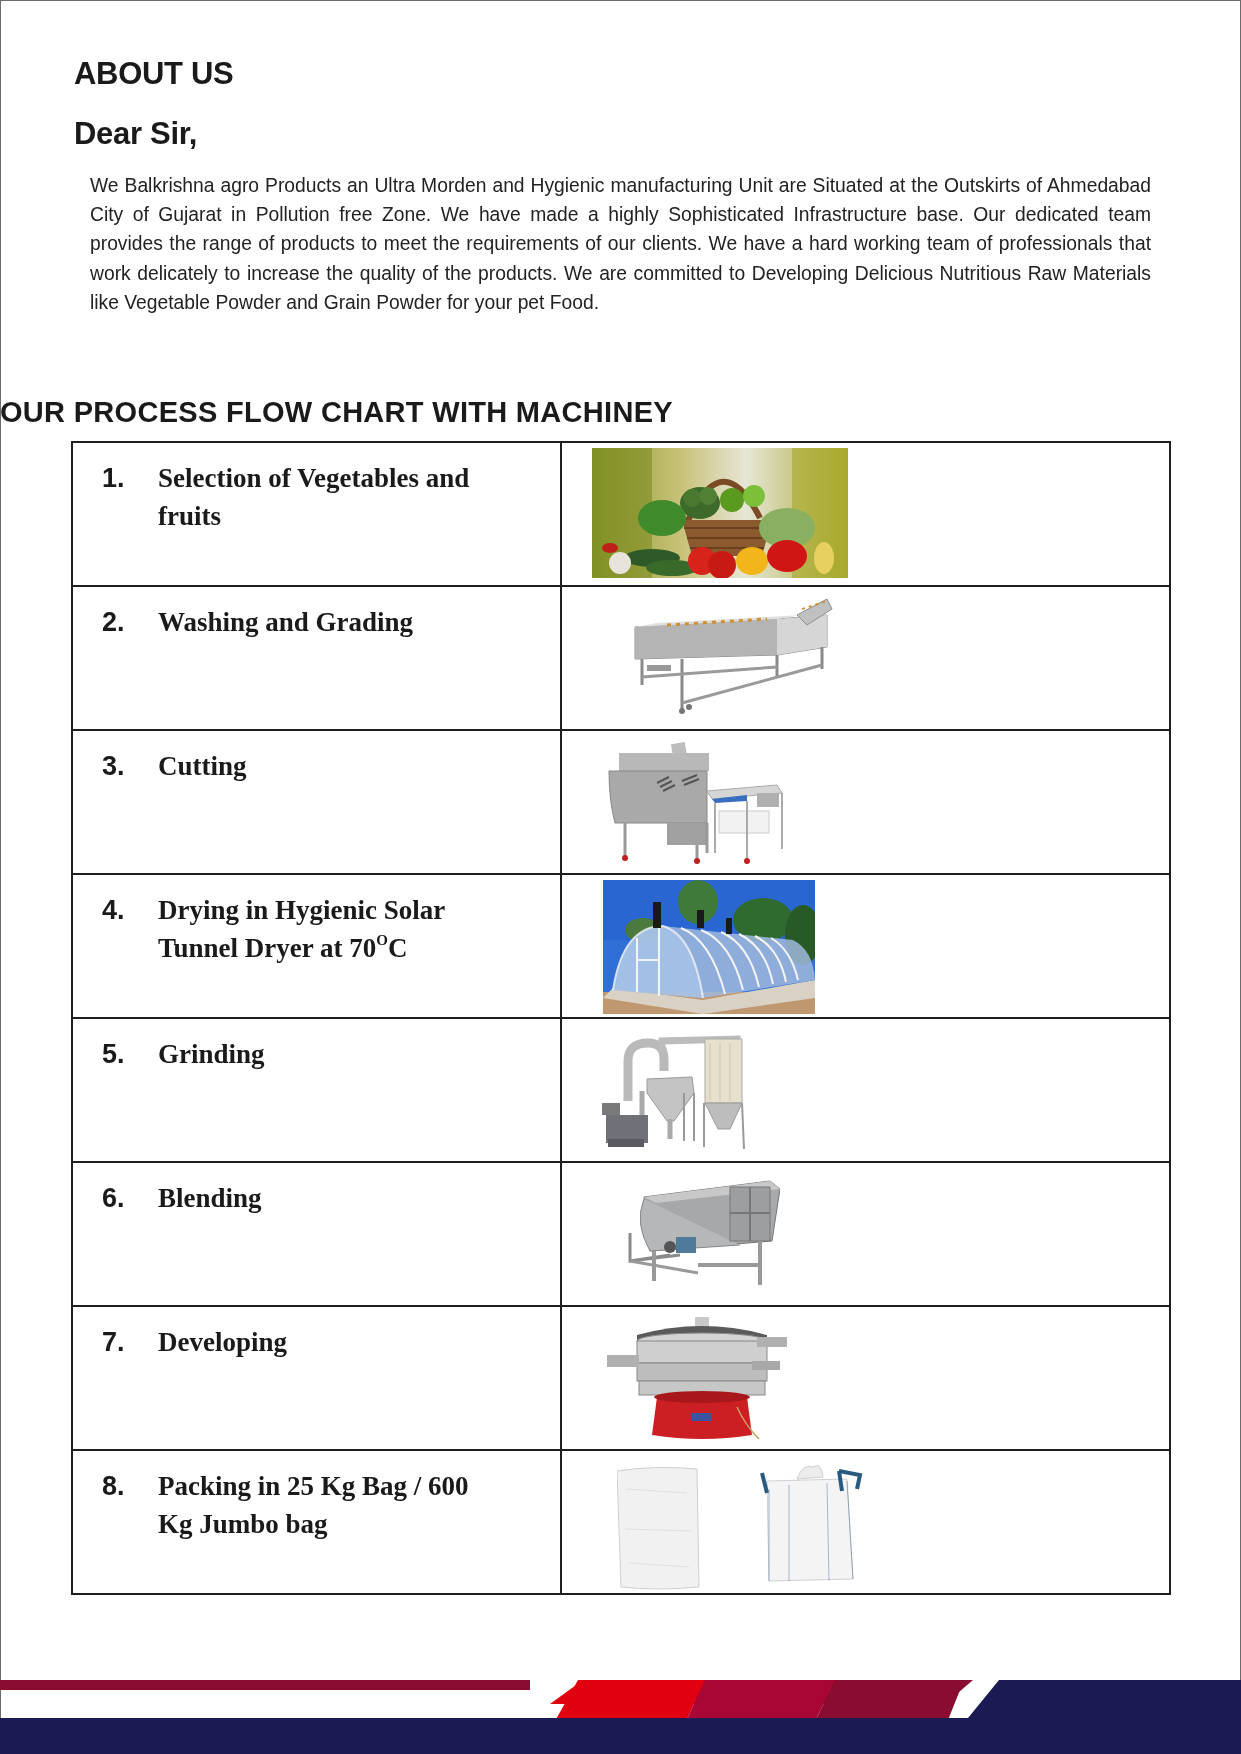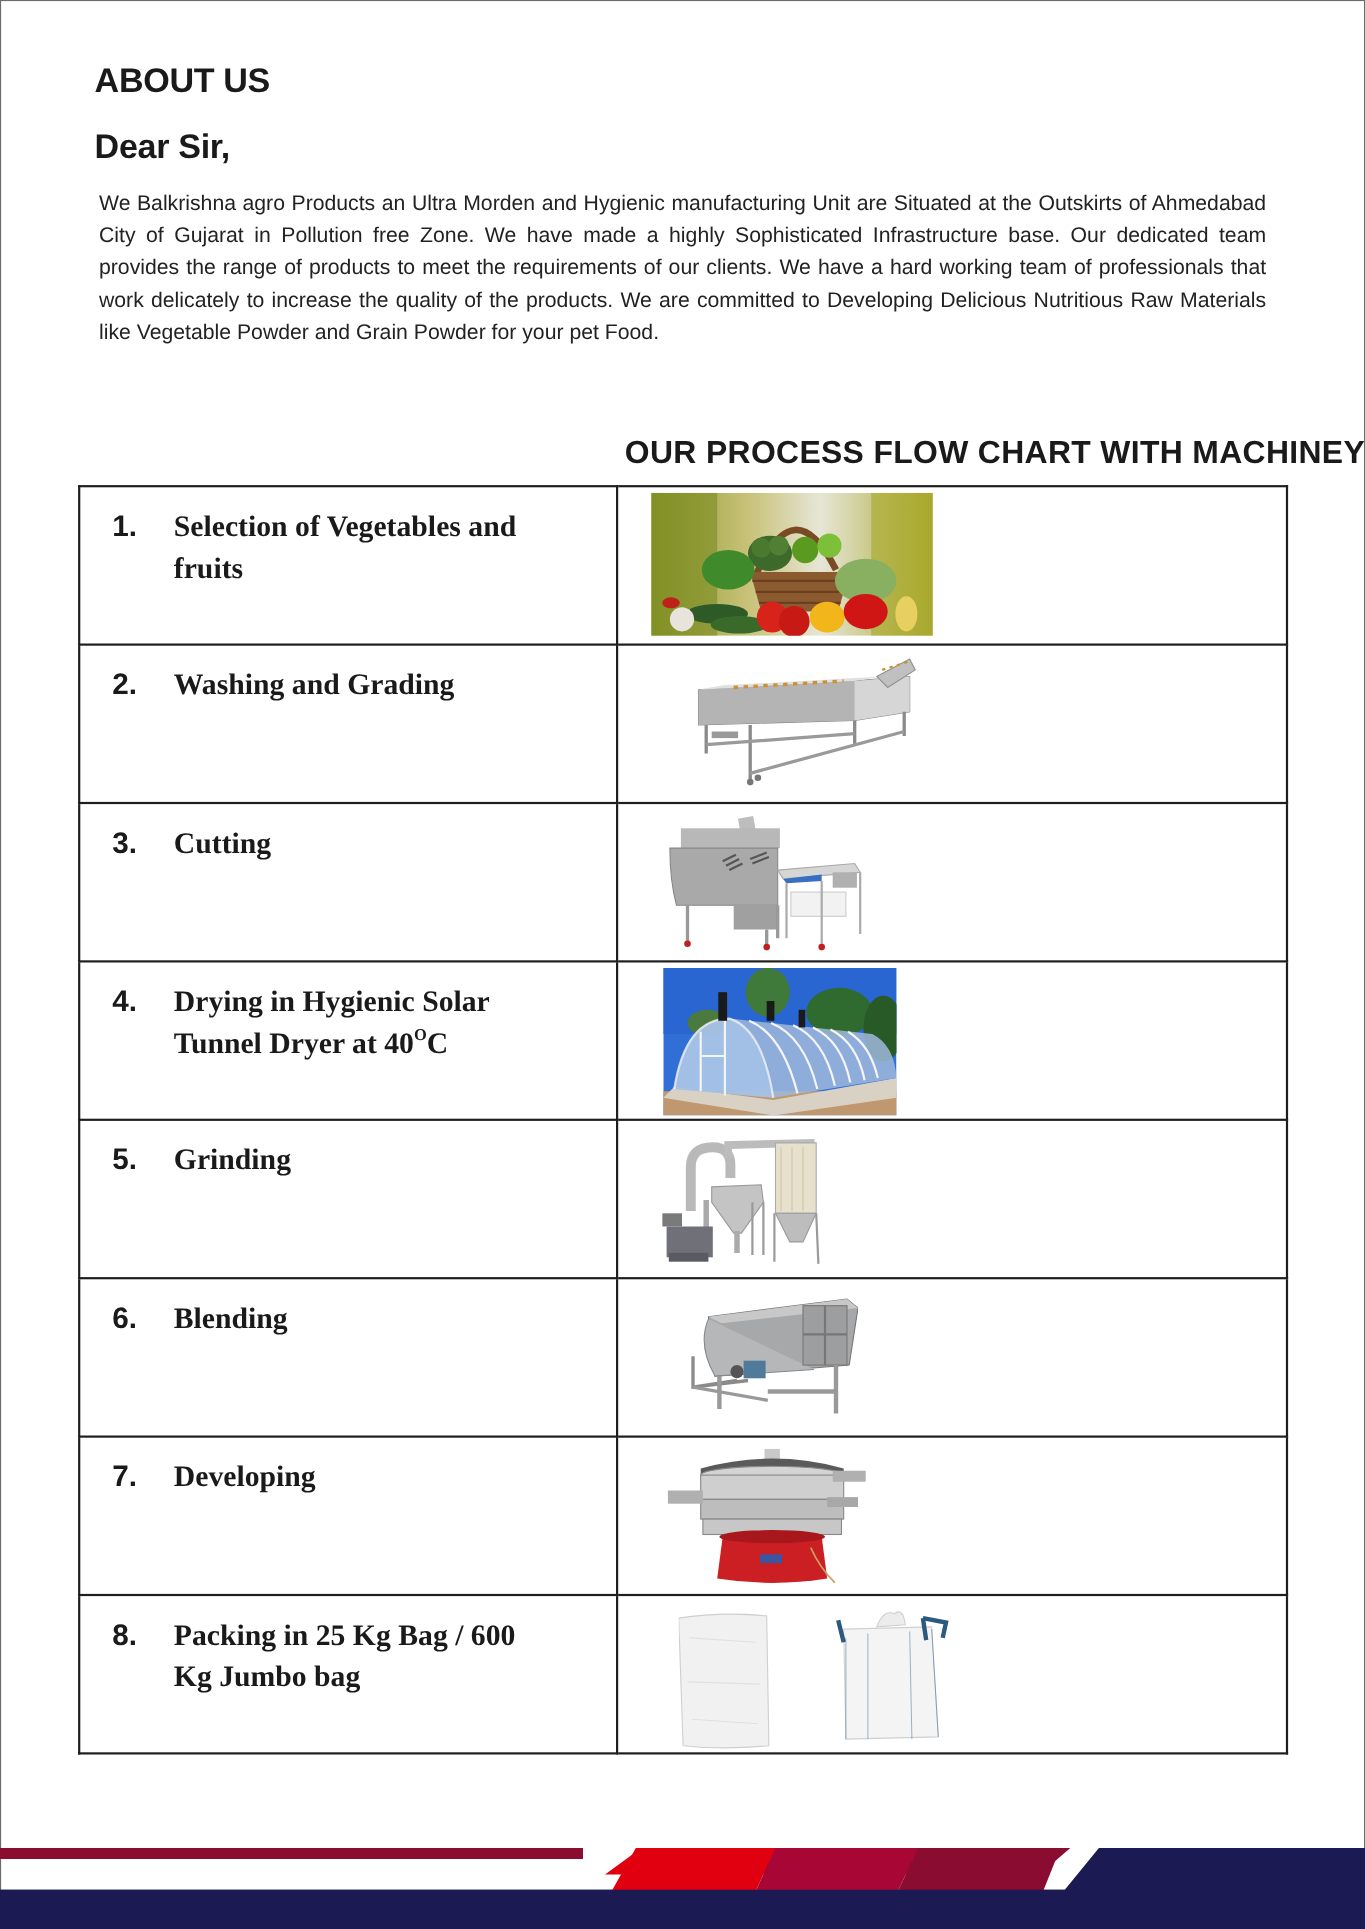--- a/index.html
+++ b/index.html
@@ -5,31 +5,31 @@
   html, body { margin: 0; padding: 0; }
   body {
     width: 1241px; height: 1754px; position: relative; overflow: hidden;
     background: #ffffff; font-family: "Liberation Sans", "DejaVu Sans", sans-serif; color: #1a1a1a;
   }
   .page-border {
     position: absolute; left: 0; top: 0; width: 1239px; height: 1752px;
     border: 1px solid #6b6b6b; pointer-events: none;
   }
   .heading {
-    position: absolute; left: 74px; font-weight: bold; font-size: 31px; letter-spacing: -0.3px; color: #1a1a1a; margin-left: 12px;
+    position: absolute; left: 74px; font-weight: bold; font-size: 31px; letter-spacing: -0.3px; color: #1a1a1a;
   }
   #about-heading { top: 56px; }
   #salutation { top: 116px; }
   .intro {
     position: absolute; left: 74px; top: 155px; width: 1093px;
     font-size: 19.3px; line-height: 29.2px; text-align: justify; color: #222;
   }
   .intro p { margin: 16px; }
   .section-title {
-    position: absolute; left: 0; width: 1241px; top: 396px; text-align: right;
+    position: absolute; left: 0; width: 1241px; top: 396px; text-align: left;
     font-weight: bold; font-size: 29px; letter-spacing: 0.3px; color: #1a1a1a;
   }
   table.flow {
     position: absolute; left: 71px; top: 441px; width: 1100px;
     border-collapse: collapse;
   }
   table.flow td {
     border: 2px solid #1e1e1e; height: 142px; vertical-align: top; padding: 0;
   }
   td.step-cell { width: 487px; }
@@ -153,21 +153,21 @@
         <circle cx="18" cy="117" r="3" fill="#c02020"></circle>
         <circle cx="90" cy="120" r="3" fill="#c02020"></circle>
         <circle cx="140" cy="120" r="3" fill="#c02020"></circle>
       </svg>
     </td>
   </tr>
   <tr>
     <td class="step-cell">
       <div class="step">
             <span class="num">4.</span>
-            <span class="label"><span>Drying in Hygienic Solar Tunnel Dryer at 40</span><sup>O</sup><span>C</span></span>
+            <span class="label"><span>Drying in Hygienic Solar Tunnel Dryer at 70</span><sup>O</sup><span>C</span></span>
           </div>
     </td>
     <td class="img-cell">
       <svg class="pic" style="left:41px;top:5px" width="212" height="134">
         <rect width="212" height="134" fill="#2f6fd6"></rect>
         <rect y="0" width="212" height="60" fill="#2a66d2"></rect>
         <ellipse cx="95" cy="22" rx="20" ry="22" fill="#3f7a3a"></ellipse>
         <ellipse cx="160" cy="40" rx="30" ry="22" fill="#2f6a2e"></ellipse>
         <ellipse cx="40" cy="50" rx="18" ry="12" fill="#4a7a3e"></ellipse>
         <ellipse cx="200" cy="55" rx="18" ry="30" fill="#285a28"></ellipse>

